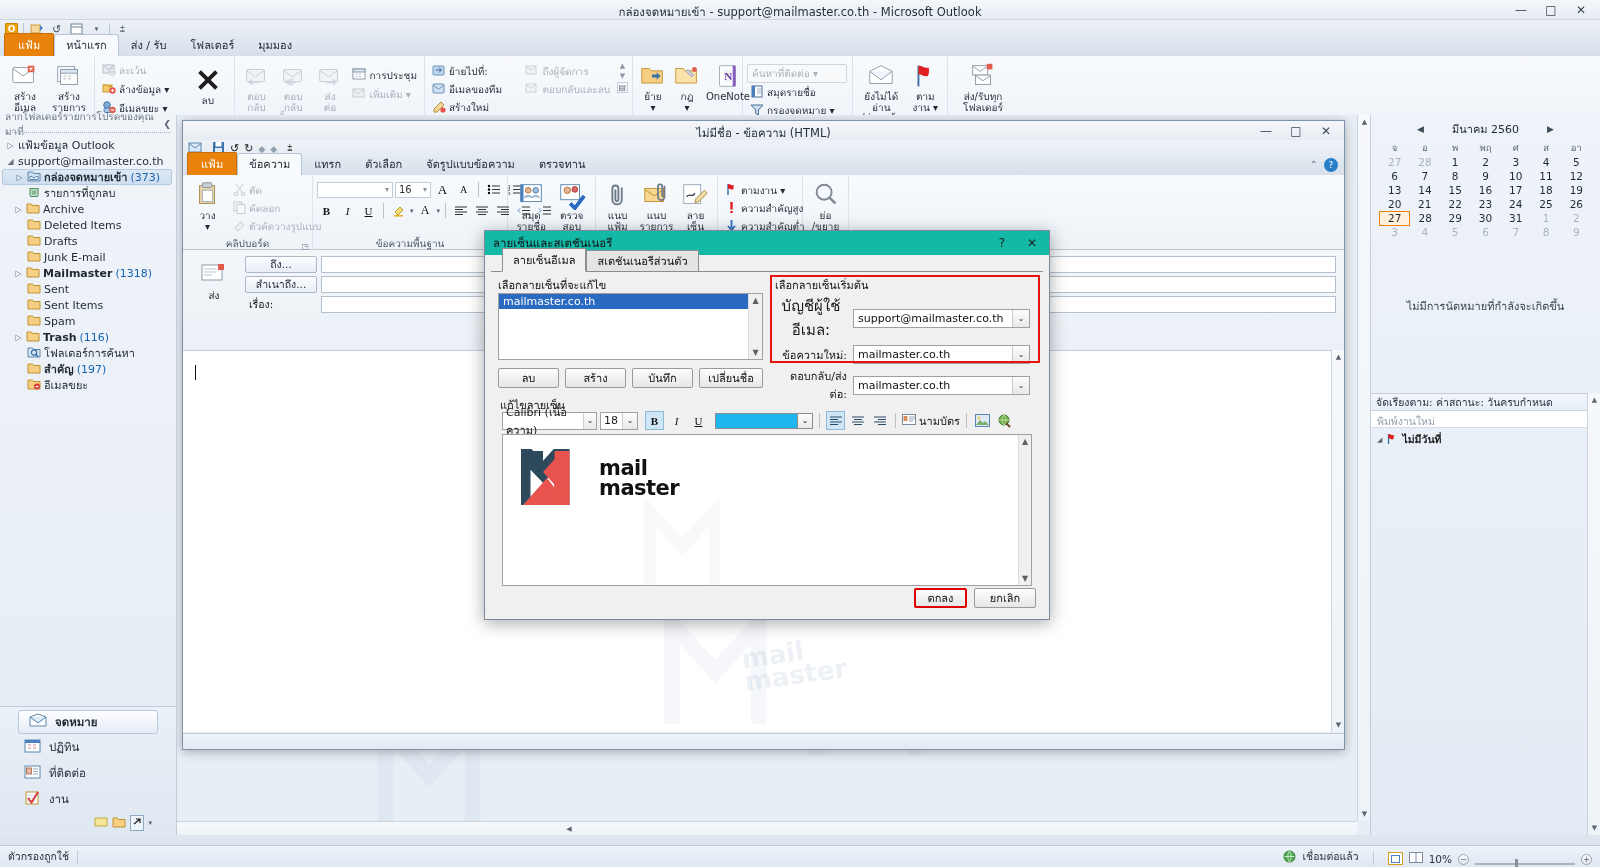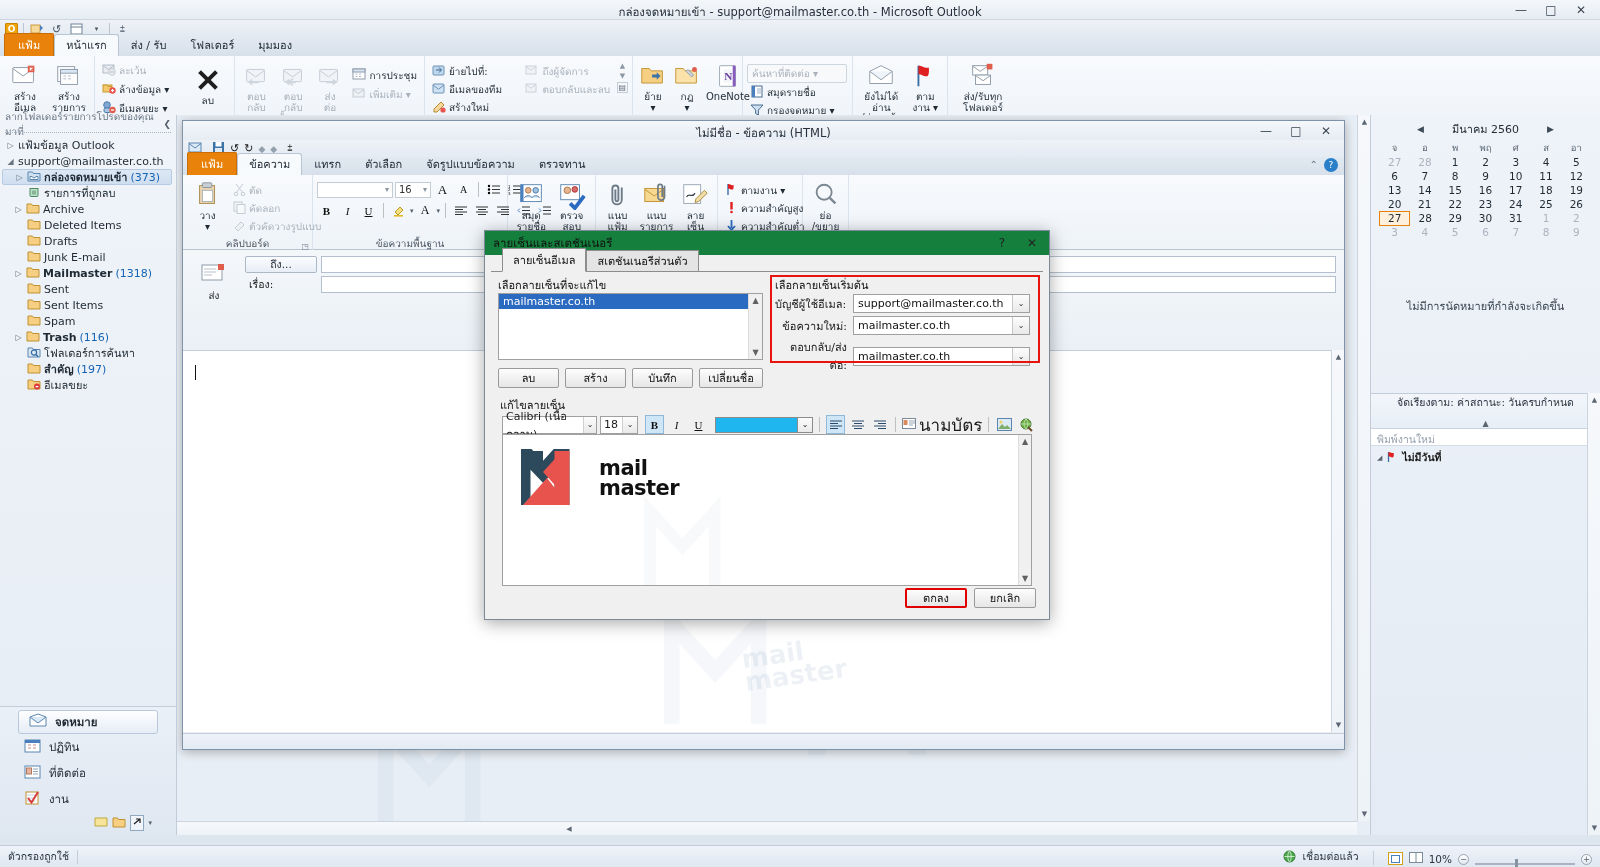--- a/index.html
+++ b/index.html
@@ -92,23 +92,23 @@
      color:#1f2933; margin-bottom:2px;}
   .mcalhdr .nav { font-size:9px; color:#3d4a57; cursor:default; }
   .mcal table { border-collapse:collapse; width:100%; }
   .mcal th { font-size:9.5px; color:#5b6673; font-weight:normal; padding:0; height:13px; }
   .mcal td { font-size:10.5px; text-align:center; height:14px; width:14.2%; color:#1f2933; padding:0;}
   .mcal td.o { color:#aab3be; }
   .mcal td.today { border:1px solid #e8820b; background:#fdf0dd; }
   .noappt { margin-top:58px; text-align:center; font-size:11px; color:#3b4652; }
 
   .tasksec { position:absolute; left:0; right:0; top:278px; bottom:0; }
-  .taskbar1 { height:36px; display:flex; align-items:center; justify-content:space-between;
+  .taskbar1 { height:18px; display:flex; align-items:center; justify-content:space-between;
      border-top:1px solid #c3cdd9; border-bottom:1px solid #c9d3de; padding:0 5px;
-     background:linear-gradient(#f2f6fb,#e7eef6); font-size:10.5px; color:#2a3440;flex-direction:column;}
+     background:linear-gradient(#f2f6fb,#e7eef6); font-size:10.5px; color:#2a3440;}
   .taskinput { height:17px; background:#fff; border-bottom:1px solid #d3dce6;
      font-size:10.5px; color:#97a1ad; padding:2px 6px; }
   .taskrow { display:flex; align-items:center; gap:4px; padding:3px 6px; font-size:10.5px; }
 
   
   .msgwin { position:absolute; left:5px; top:5px; width:1163px; height:630px;
      background:#e9eef4; border:1px solid #7f93a8; box-shadow:0 2px 10px rgba(0,0,0,.28); }
   .msgtitle { height:19px; position:relative; background:linear-gradient(#f4f7fa,#e6ecf3); }
   .msgtitle .t { position:absolute; left:0; right:0; top:3px; text-align:center;
      font-size:11.5px; color:#27313d; }
@@ -125,21 +125,21 @@
   .fldin { flex:1; height:17px; background:#fff; border:1px solid #b4c0cd; margin-left:4px; }
   .compbody { position:absolute; left:0; right:0; top:229px; bottom:17px;
      background:#fff; border-top:1px solid #c3cdd9; }
   .caret { position:absolute; left:12px; top:14px; width:1px; height:15px; background:#111; }
 
   
   .dlg { position:absolute; left:484px; top:230px; width:566px; height:390px;
      background:#f0f0f0; border:1px solid #7a8a99; box-shadow:0 3px 16px rgba(0,0,0,.35);
      font-family:"DejaVu Sans","Liberation Sans",sans-serif; }
   .dlgtitle { height:24px; display:flex; align-items:center; justify-content:space-between;
-     padding:0 2px 0 8px; background:#15803d; }
+     padding:0 2px 0 8px; background:#14b8a6; }
   .dlgtitle .dt { font-size:11.5px; color:#111; }
   .dlgtitle .grp { display:flex; align-items:center; }
   .dlgtitle .b { width:30px; height:22px; display:flex; align-items:center;
      justify-content:center; font-size:12px; color:#222; cursor:default; }
   .dtabs { display:flex; padding-left:11px; height:17px; align-items:flex-end;
      border-bottom:1px solid #8d8d8d; margin:0 6px; }
   .dtab { font-size:11px; padding:1px 10px 1px; border:1px solid #8d8d8d; border-bottom:none;
      background:#e4e4e4; color:#111; cursor:default;text-align:right; }
   .dtab.active { background:#f0f0f0; border-bottom:1px solid #f0f0f0; margin-bottom:-1px;
      padding-top:2px; padding-bottom:2px;}
@@ -947,20 +947,24 @@
               <svg width="30" height="24" viewBox="0 0 30 24">
                   <rect x="3" y="3" width="20" height="15" fill="#fff" stroke="#8d9aa8"></rect>
                   <path d="M5 7h12M5 10h12M5 13h8" stroke="#b6c1cc"></path>
                   <rect x="19" y="2" width="6" height="6" fill="#e05c4b"></rect>
                 </svg>
               <div style="font-size:10px; margin-top:2px">ส่ง</div>
             </div>
             <div style="flex:1">
               <div class="fld" style="margin-bottom:3px">
                 <div class="fldbtn">ถึง...</div>
+                <div class="fldin"></div>
+              </div>
+              <div class="fld" style="margin-bottom:3px">
+                <div class="fldbtn">สำเนาถึง...</div>
                 <div class="fldin"></div>
               </div>
               <div class="fld">
                 <div style="width:72px; font-size:10.5px; padding-left:4px">เรื่อง:</div>
                 <div class="fldin"></div>
               </div>
             </div>
           </div>
         </div>
 
@@ -1120,21 +1124,21 @@
         <div class="dbtn" style="width:61px">สร้าง</div>
         <div class="dbtn" style="width:61px">บันทึก</div>
         <div class="dbtn" style="width:64px">เปลี่ยนชื่อ</div>
       </div>
     </div>
 
     <div style="position:absolute; left:288px; top:52px; width:263px; height:71px;">
       <div class="grplbl" style="position:absolute; top:-7px; left:2px; padding-right:4px;">เลือกลายเซ็นเริ่มต้น</div>
       <div style="position:absolute; top:11px; left:2px; width:259px;">
         <div style="display:flex; align-items:center; margin-bottom:3px;">
-          <div style="width:78px; font-size:11px; text-align:left; padding-right:6px">บัญชีผู้ใช้อีเมล:</div>
+          <div style="width:78px; font-size:15px; text-align:center; padding-right:6px">บัญชีผู้ใช้อีเมล:</div>
           <div class="dfield" style="width:177px">
             <span>support@mailmaster.co.th</span>
             <span class="dd">⌄</span>
           </div>
         </div>
         <div style="display:flex; align-items:center; margin-bottom:3px;">
           <div style="width:78px; font-size:11px; text-align:right; padding-right:6px">ข้อความใหม่:</div>
           <div class="dfield" style="width:177px">
             <span>mailmaster.co.th</span>
             <span class="dd">⌄</span>
@@ -1185,21 +1189,21 @@
               <path d="M1 2h12M5 4.5h8M1 7h12M5 9.5h8" stroke="#2b4a6b" stroke-width="1.2"></path>
             </svg>
           </div>
         <div class="tsep"></div>
         <div style="display:flex; align-items:center; gap:3px;">
           <span class="ico"><svg width="14" height="11" viewBox="0 0 14 11">
                 <rect x="0.5" y="0.5" width="13" height="10" fill="#fff" stroke="#7a8a99"></rect>
                 <rect x="1.5" y="2" width="4" height="5" fill="#d98b5e"></rect>
                 <path d="M7 3h6M7 5h6M7 7h4" stroke="#9aa6b3"></path>
               </svg></span>
-          <span style="font-size:17px">นามบัตร</span>
+          <span style="font-size:11px">นามบัตร</span>
         </div>
         <div class="tsep"></div>
         <div class="tbtn">
             <svg width="15" height="13" viewBox="0 0 15 13">
               <rect x="0.5" y="0.5" width="14" height="12" fill="#dceaf6" stroke="#5b86b0"></rect>
               <circle cx="4" cy="4" r="1.5" fill="#f0d060"></circle>
               <path d="M1 11l4-5 3 3 2-2 4 4z" fill="#7fae6a"></path>
             </svg>
           </div>
         <div class="tbtn">
@@ -1231,21 +1235,21 @@
         </div>
         <div class="wmM" style="left:140px; top:60px; opacity:.06">
           <svg width="150" height="110" viewBox="0 0 230 170">
               <path d="M10 140V25l50 55 50-55v115" fill="none" stroke="#7fa3c6" stroke-width="18"></path>
             </svg>
         </div>
       </div>
     </div>
 
     <div style="position:absolute; right:13px; bottom:11px; display:flex; gap:7px;">
-      <div class="dbtn hl" style="width:62px">ตกลง</div>
+      <div class="dbtn hl" style="width:53px">ตกลง</div>
       <div class="dbtn" style="width:62px">ยกเลิก</div>
     </div>
   </div>
 
   <div class="status">
     <span class="l">ตัวกรองถูกใช้</span>
     <span class="divider"></span>
     <div class="r">
       <span class="ico"><svg width="13" height="13" viewBox="0 0 13 13">
             <circle cx="6.5" cy="6.5" r="5.5" fill="#4da64d" stroke="#2f7a2f"></circle>

